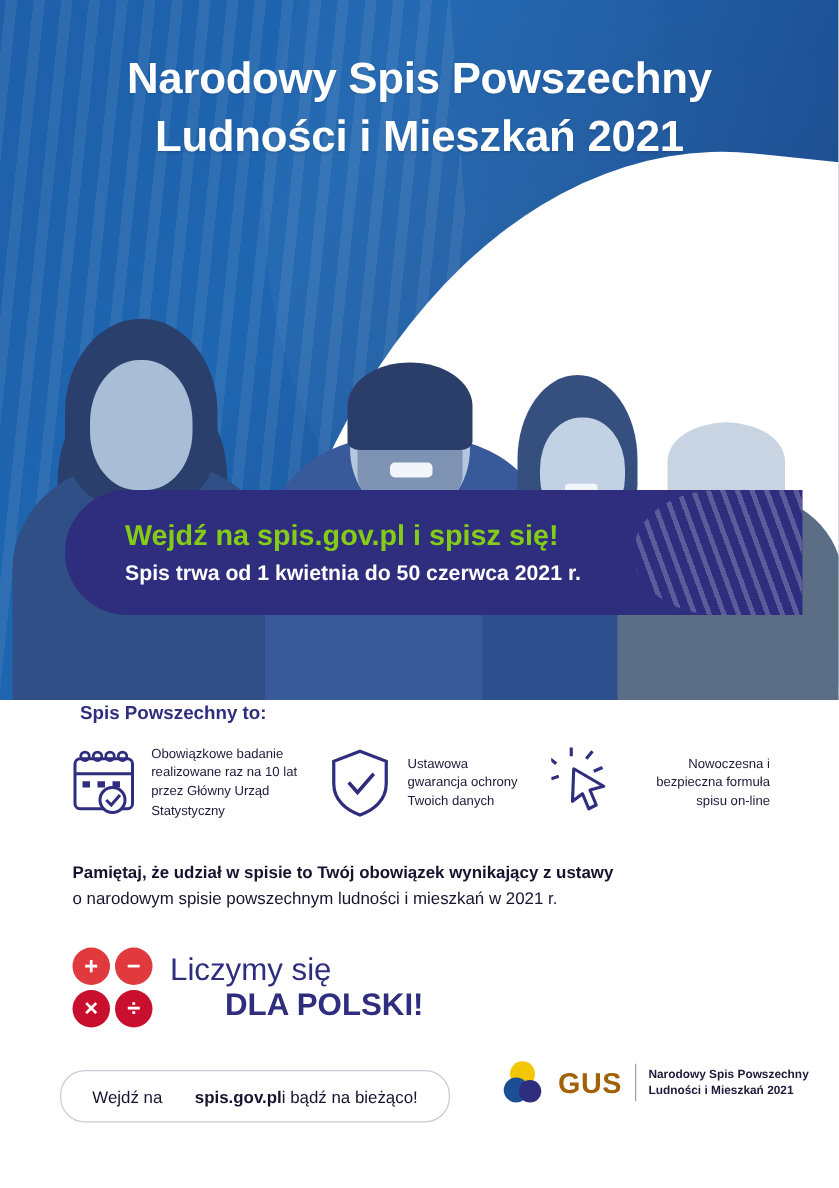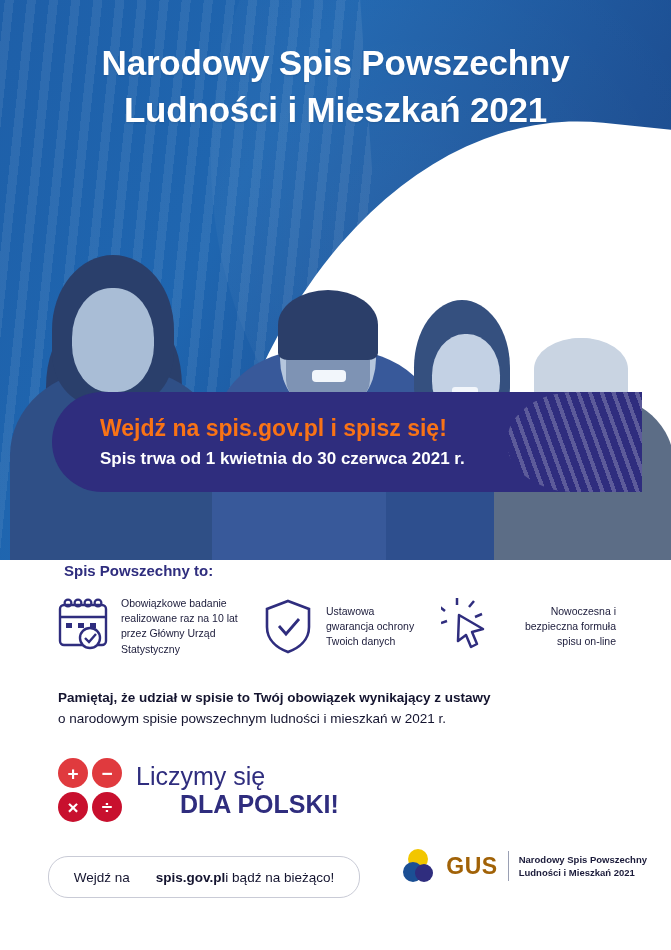--- a/index.html
+++ b/index.html
@@ -181,21 +181,21 @@
     background: repeating-linear-gradient(
       70deg,
       rgba(255,255,255,0.22) 0px,
       rgba(255,255,255,0.22) 4px,
       rgba(255,255,255,0) 4px,
       rgba(255,255,255,0) 11px
     );
     border-radius: 50% 0 0 50%;
   }
   .cta-line1 {
-    color: #f97316;
+    color: #84cc16;
     font-size: 23px;
     font-weight: bold;
     margin-bottom: 7px;
   }
   .cta-line2 {
     color: #ffffff;
     font-size: 17px;
     font-weight: bold;
   }
 
@@ -348,30 +348,30 @@
   <div class="white-sweep-2"></div>
 
   <div class="title-block">
     <div class="title-line">Narodowy Spis Powszechny</div>
     <div class="title-line">Ludności i Mieszkań 2021</div>
   </div>
 
   <div class="cta">
     <div class="cta-stripes"></div>
     <div class="cta-line1">Wejdź na spis.gov.pl i spisz się!</div>
-    <div class="cta-line2">Spis trwa od 1 kwietnia do 30 czerwca 2021 r.</div>
+    <div class="cta-line2">Spis trwa od 1 kwietnia do 50 czerwca 2021 r.</div>
   </div>
 
   <div class="lower">
 
     <div class="sec-title">Spis Powszechny to:</div>
 
     <div class="features">
 
-      <div class="feature" style="width:185px;">
+      <div class="feature" style="width:185px;align-items:flex-end;">
         <div class="ficon">
           <svg viewBox="0 0 54 58" width="54" height="58">
             <rect x="4" y="8" width="46" height="40" rx="4" fill="none" stroke="#2f2d7e" stroke-width="2.4"></rect>
             <line x1="4" y1="20" x2="50" y2="20" stroke="#2f2d7e" stroke-width="2.4"></line>
             <circle cx="12" cy="6" r="3.4" fill="none" stroke="#2f2d7e" stroke-width="2.2"></circle>
             <circle cx="22" cy="6" r="3.4" fill="none" stroke="#2f2d7e" stroke-width="2.2"></circle>
             <circle cx="32" cy="6" r="3.4" fill="none" stroke="#2f2d7e" stroke-width="2.2"></circle>
             <circle cx="42" cy="6" r="3.4" fill="none" stroke="#2f2d7e" stroke-width="2.2"></circle>
             <rect x="10" y="26" width="6" height="5" fill="#2f2d7e"></rect>
             <rect x="22" y="26" width="6" height="5" fill="#2f2d7e"></rect>

